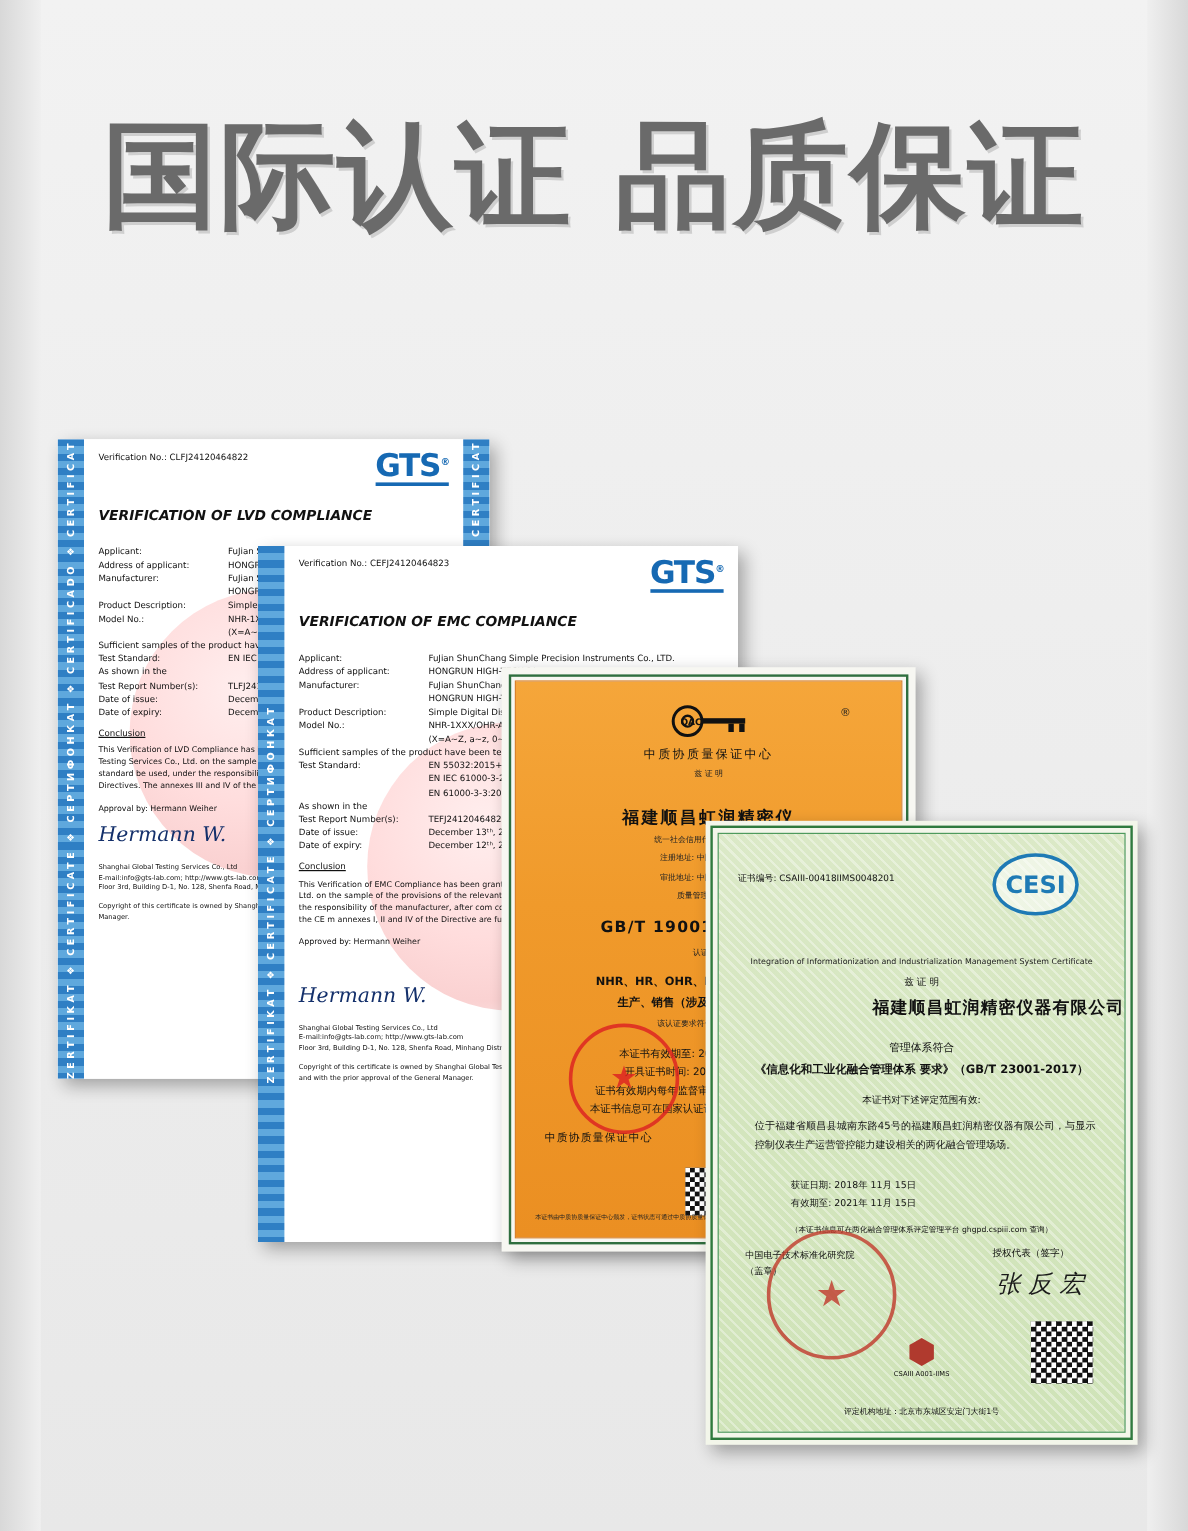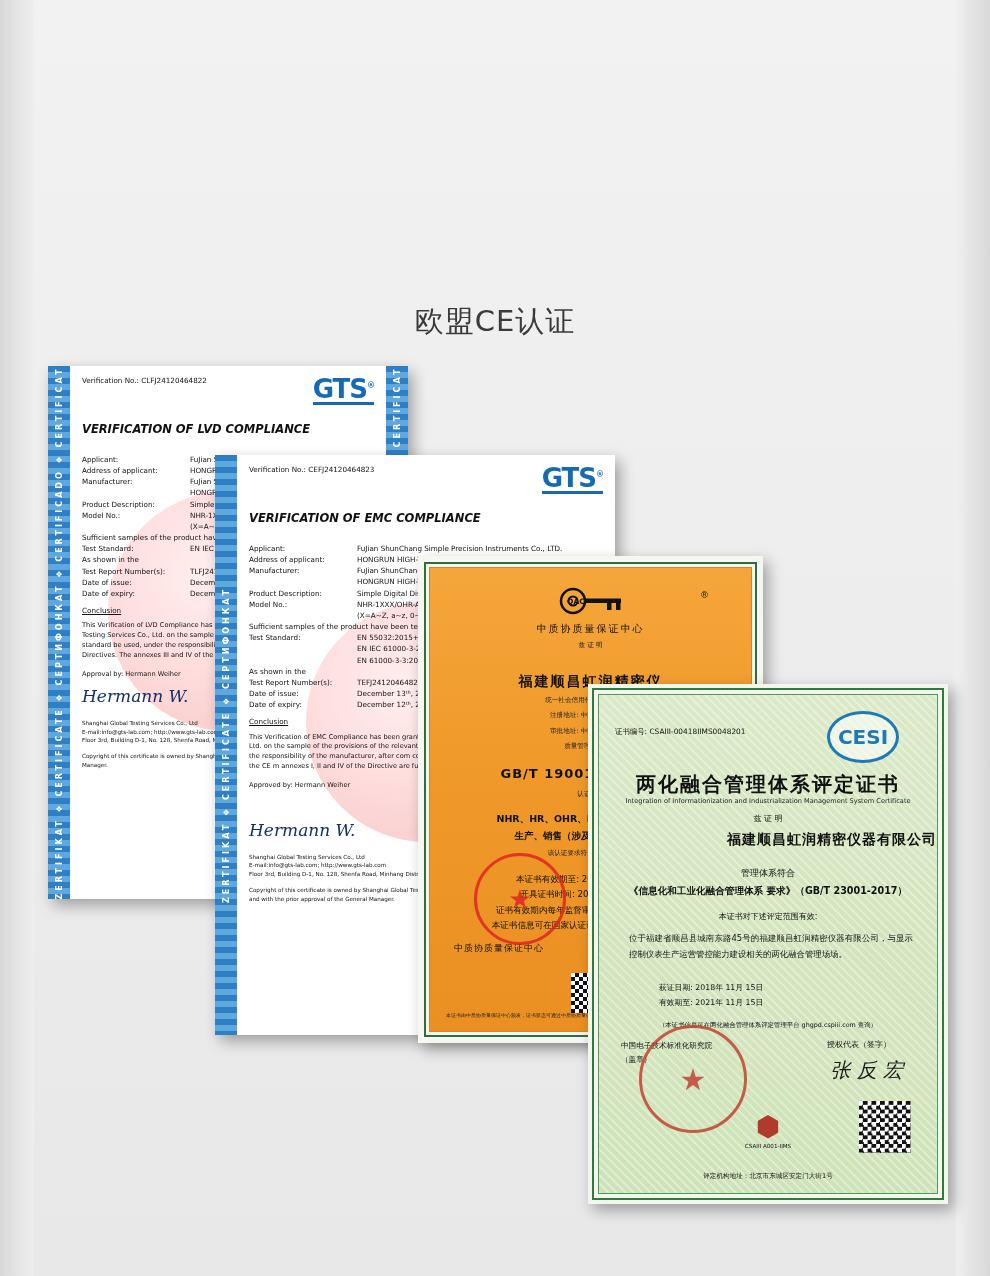--- a/index.html
+++ b/index.html
@@ -182,21 +182,21 @@
   .cesi-cube .t{font-size:5.6px;color:#111;margin-top:2px;}
   .cesi-foot{position:absolute;left:0;right:0;bottom:12px;text-align:center;font-size:6.6px;color:#111;}
 </style>
 </head>
 <body>
 
 <div class="page">
   <div class="edge-l"></div>
   <div class="edge-r"></div>
 
-  <div class="sub2">欧盟CE认证</div>
+  <div class="headline">国际认证 品质保证</div>
 
   <div class="cert" id="cert-lvd">
     <div class="gts-body">
       <div class="gts-sideband l">
         <span>ZERTIFIKAT ❖ CERTIFICATE ❖ CEPTИФOНКАТ ❖ CERTIFICADO ❖ CERTIFICAT</span>
       </div>
       <div class="gts-sideband r">
         <span>ZERTIFIKAT ❖ CERTIFICATE ❖ CEPTИФOНКАТ ❖ CERTIFICADO ❖ CERTIFICAT</span>
       </div>
       <div class="gts-inner">
@@ -411,21 +411,20 @@
 
   <div class="cert" id="cert-cesi">
     <div class="cesi-b1"></div>
     <div class="cesi-b2">
       <div class="cesi-guilloche"></div>
       <div class="cesi-no">
         <span>证书编号:</span>
         <span>CSAIII-00418IIMS0048201</span>
       </div>
       <div class="cesi-logo">CESI</div>
-      <div class="cesi-t1">两化融合管理体系评定证书</div>
       <div class="cesi-t2">Integration of Informationization and Industrialization Management System Certificate</div>
       <div class="cesi-l3" style="top:118px">兹 证 明</div>
       <div class="cesi-company" style="top:136px">福建顺昌虹润精密仪器有限公司</div>
       <div class="cesi-l1" style="top:172px">管理体系符合</div>
       <div class="cesi-l2" style="top:190px">《信息化和工业化融合管理体系 要求》（GB/T 23001-2017）</div>
       <div class="cesi-l3" style="top:216px">本证书对下述评定范围有效:</div>
       <div class="cesi-p" style="top:236px">位于福建省顺昌县城南东路45号的福建顺昌虹润精密仪器有限公司，与显示控制仪表生产运营管控能力建设相关的两化融合管理场场。</div>
       <div class="cesi-dates" style="top:286px;white-space:pre-line">获证日期: 2018年 11月 15日
 有效期至: 2021年 11月 15日</div>
       <div class="cesi-q" style="top:326px">（本证书信息可在两化融合管理体系评定管理平台 ghgpd.cspiii.com 查询）</div>

